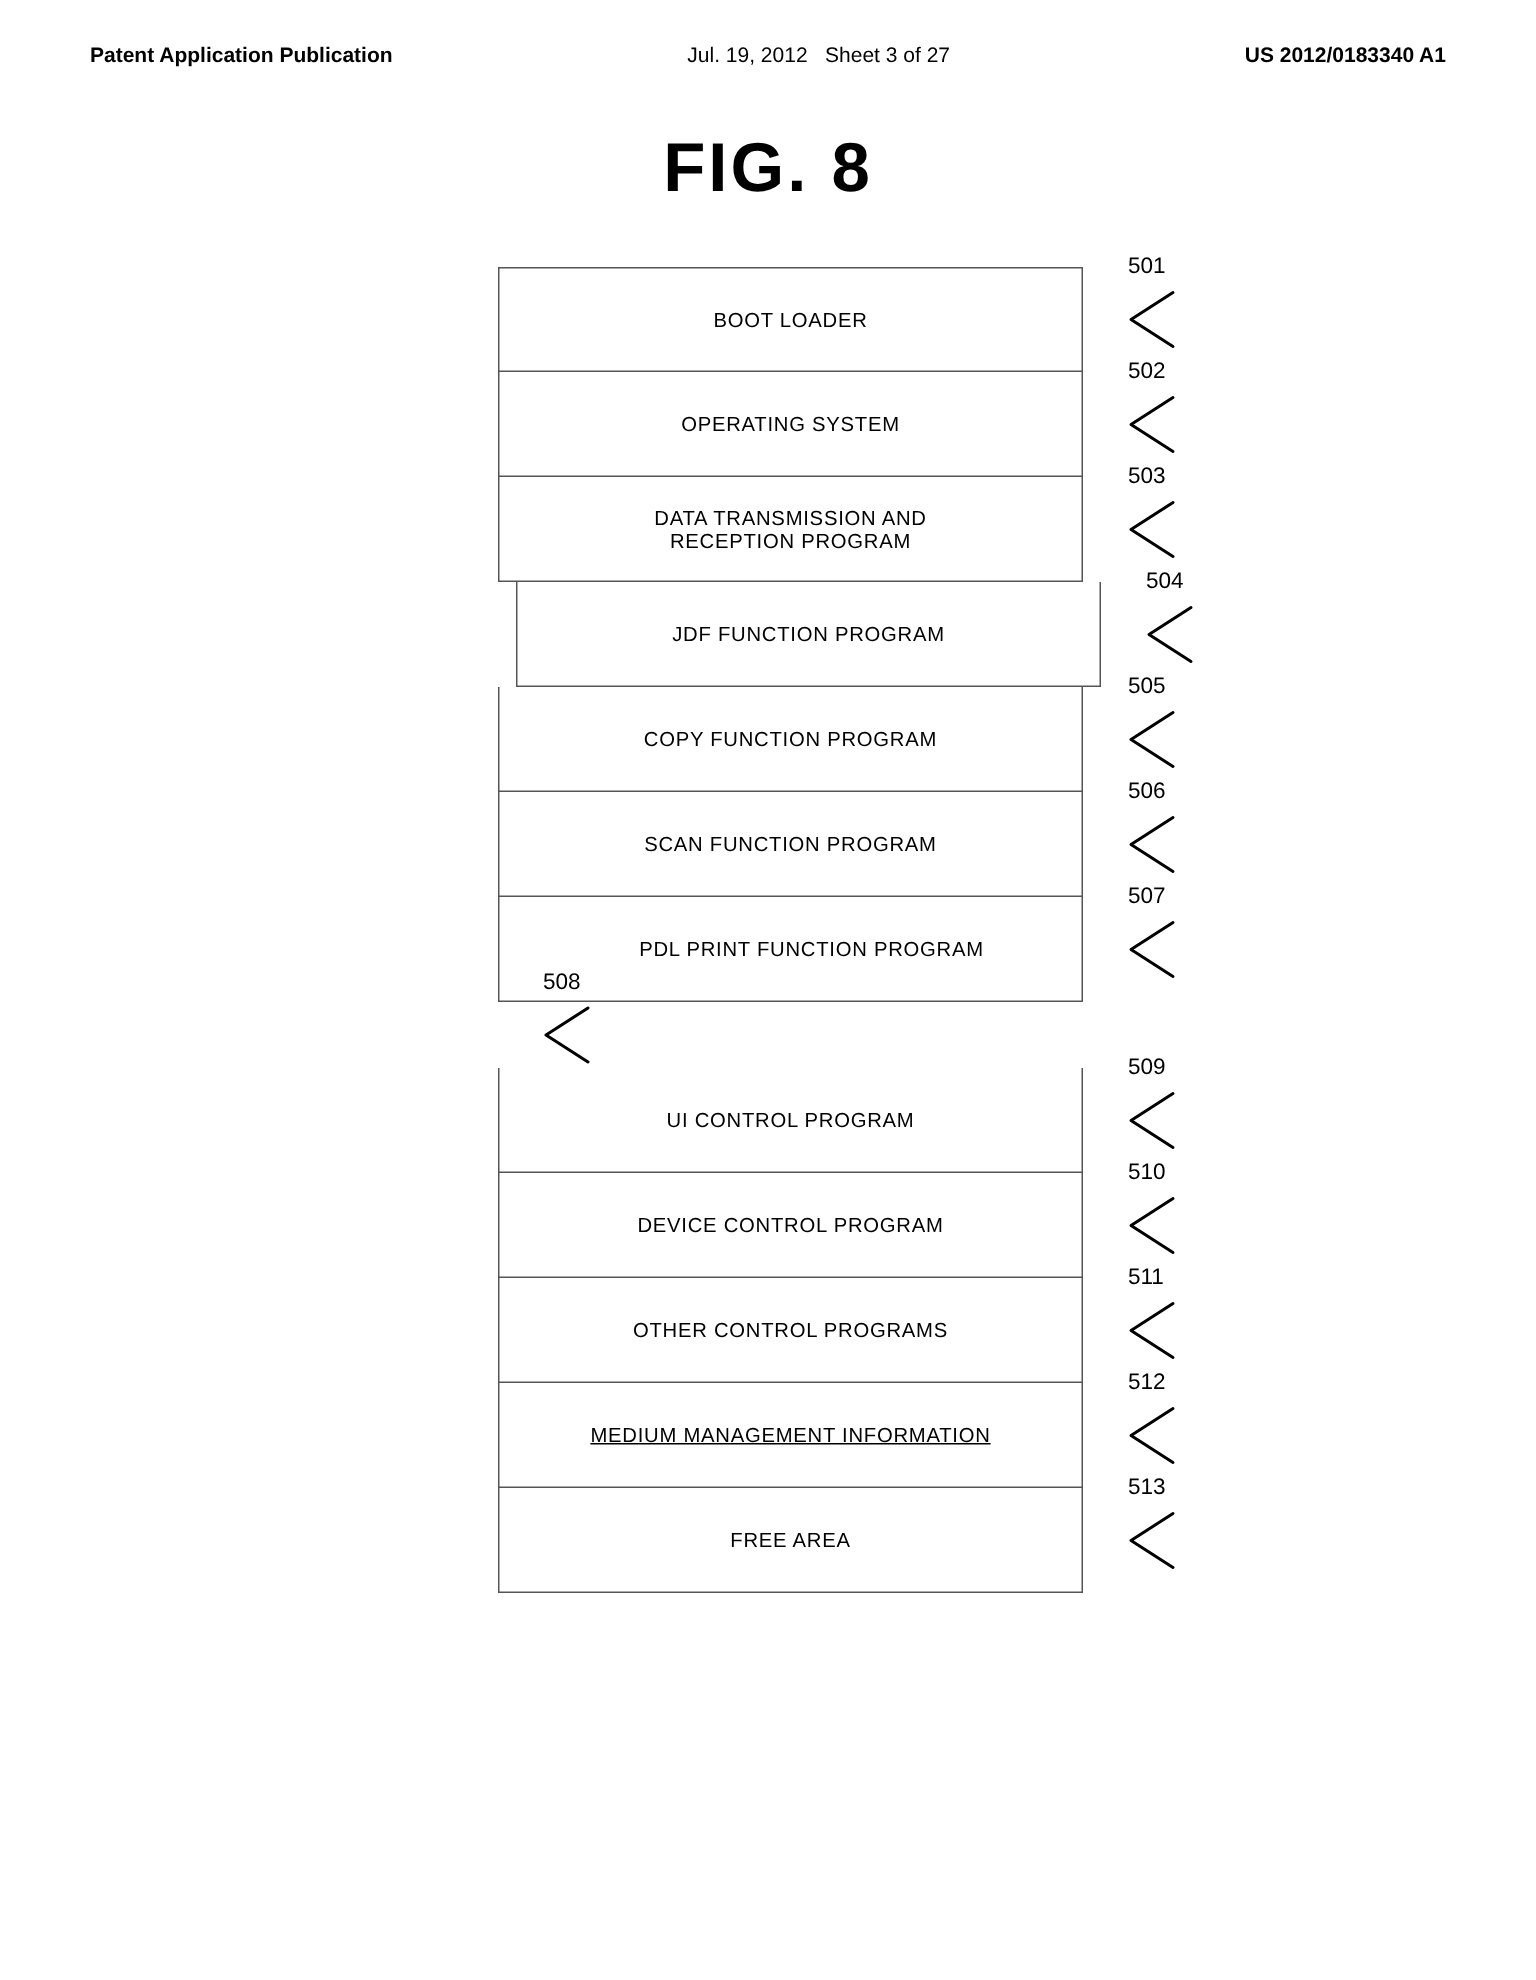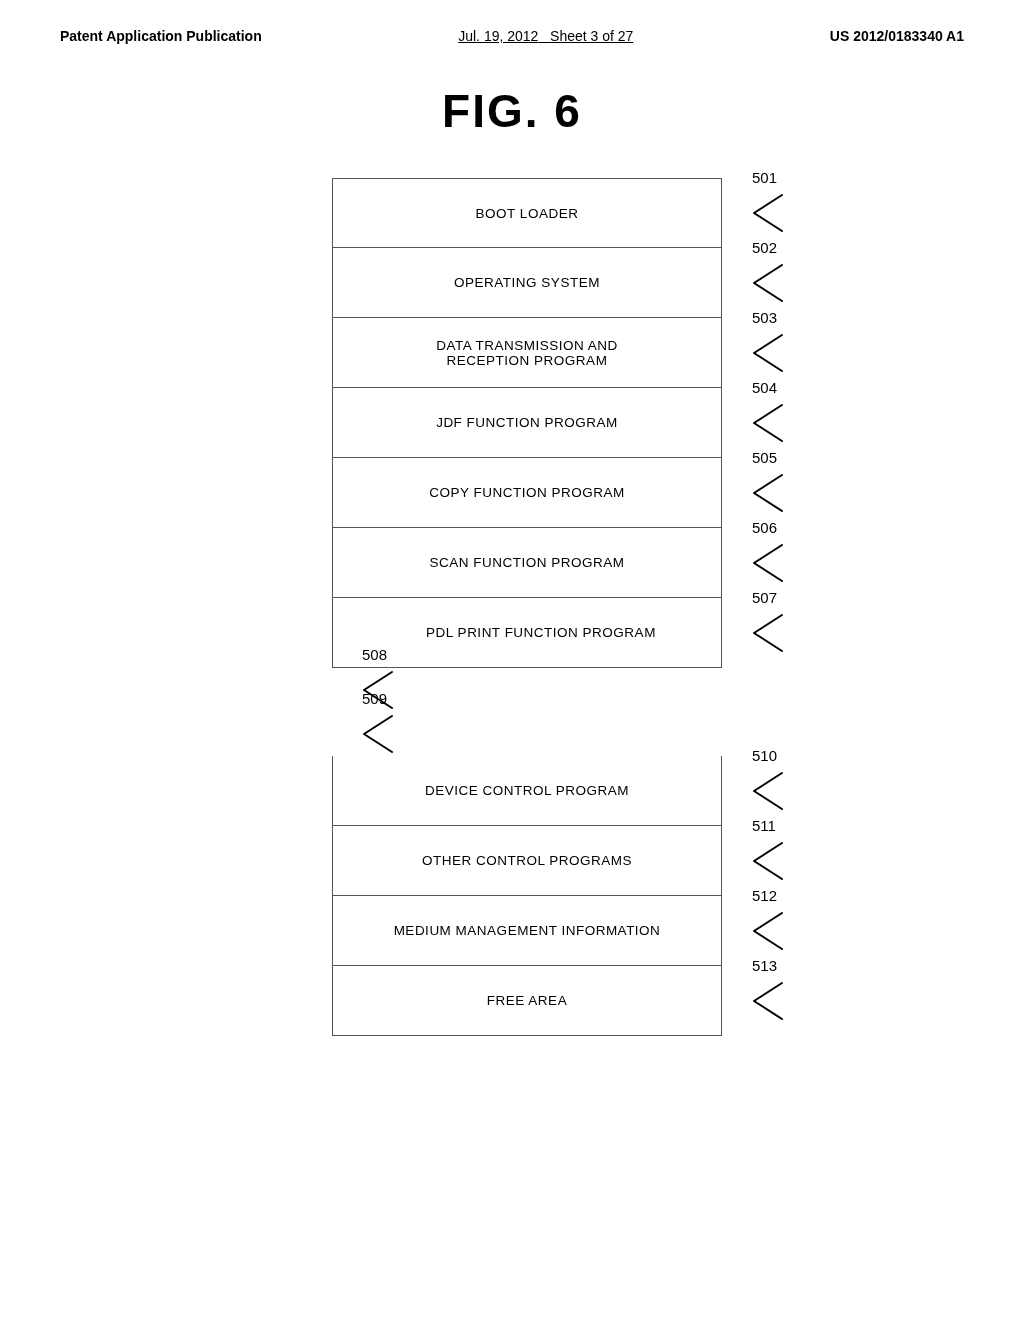--- a/index.html
+++ b/index.html
@@ -14,21 +14,21 @@
     
     .header {
       display: flex;
       justify-content: space-between;
       align-items: flex-start;
       padding: 28px 60px 10px 60px;
       font-size: 14px;
       gap: 44px;
     }
     .header-left { font-weight: bold; }
-    .header-center { text-align: left; text-decoration: underline; }
+    .header-center { text-align: left; }
     .header-right { font-weight: bold; }
 
     
     .fig-title {
       text-align: center;
       font-size: 46px;
       font-weight: 900;
       letter-spacing: 2px;
       margin: 30px 0 40px 0;
     }
@@ -99,21 +99,21 @@
 
 <div class="header">
   <div class="header-left">Patent Application Publication</div>
   <div class="header-center">
     <span>Jul. 19, 2012</span>&nbsp;&nbsp;
     <span>Sheet 3 of 27</span>
   </div>
   <div class="header-right">US 2012/0183340 A1</div>
 </div>
 
-<div class="fig-title">FIG.  6</div>
+<div class="fig-title">FIG.  8</div>
 
 <div class="diagram" id="diagram-container">
     <div class="row">
       <div class="block" style="border-top: 1.5px solid rgb(85, 85, 85); white-space: pre-line;">BOOT LOADER</div>
       <div class="label-area">
         <div class="ref-number">501</div>
         <svg width="50" height="44" viewBox="0 0 50 44" class="tick-svg">
           <polyline points="48,4 20,22 48,40" stroke="#000" stroke-width="2" fill="none" stroke-linecap="round" stroke-linejoin="round"></polyline>
         </svg>
       </div>
@@ -131,21 +131,21 @@
       <div class="block" style="white-space: pre-line;">DATA TRANSMISSION AND
 RECEPTION PROGRAM</div>
       <div class="label-area">
         <div class="ref-number">503</div>
         <svg width="50" height="44" viewBox="0 0 50 44" class="tick-svg">
           <polyline points="48,4 20,22 48,40" stroke="#000" stroke-width="2" fill="none" stroke-linecap="round" stroke-linejoin="round"></polyline>
         </svg>
       </div>
     </div>
     <div class="row">
-      <div class="block" style="white-space: pre-line;">JDF FUNCTION PROGRAM</div>
+      <div class="block" style="white-space: pre-line; margin-left: 12px;">JDF FUNCTION PROGRAM</div>
       <div class="label-area">
         <div class="ref-number">504</div>
         <svg width="50" height="44" viewBox="0 0 50 44" class="tick-svg">
           <polyline points="48,4 20,22 48,40" stroke="#000" stroke-width="2" fill="none" stroke-linecap="round" stroke-linejoin="round"></polyline>
         </svg>
       </div>
     </div>
     <div class="row">
       <div class="block" style="white-space: pre-line;">COPY FUNCTION PROGRAM</div>
       <div class="label-area">
@@ -175,20 +175,21 @@
     </div>
     <div class="row">
       <div class="label-area">
         <div class="ref-number">508</div>
         <svg width="50" height="44" viewBox="0 0 50 44" class="tick-svg">
           <polyline points="48,4 20,22 48,40" stroke="#000" stroke-width="2" fill="none" stroke-linecap="round" stroke-linejoin="round"></polyline>
         </svg>
       </div>
     </div>
     <div class="row">
+      <div class="block" style="white-space: pre-line;">UI CONTROL PROGRAM</div>
       <div class="label-area">
         <div class="ref-number">509</div>
         <svg width="50" height="44" viewBox="0 0 50 44" class="tick-svg">
           <polyline points="48,4 20,22 48,40" stroke="#000" stroke-width="2" fill="none" stroke-linecap="round" stroke-linejoin="round"></polyline>
         </svg>
       </div>
     </div>
     <div class="row">
       <div class="block" style="white-space: pre-line;">DEVICE CONTROL PROGRAM</div>
       <div class="label-area">
@@ -201,21 +202,21 @@
     <div class="row">
       <div class="block" style="white-space: pre-line;">OTHER CONTROL PROGRAMS</div>
       <div class="label-area">
         <div class="ref-number">511</div>
         <svg width="50" height="44" viewBox="0 0 50 44" class="tick-svg">
           <polyline points="48,4 20,22 48,40" stroke="#000" stroke-width="2" fill="none" stroke-linecap="round" stroke-linejoin="round"></polyline>
         </svg>
       </div>
     </div>
     <div class="row">
-      <div class="block" style="white-space: pre-line;">MEDIUM MANAGEMENT INFORMATION</div>
+      <div class="block" style="white-space: pre-line; text-decoration: underline;">MEDIUM MANAGEMENT INFORMATION</div>
       <div class="label-area">
         <div class="ref-number">512</div>
         <svg width="50" height="44" viewBox="0 0 50 44" class="tick-svg">
           <polyline points="48,4 20,22 48,40" stroke="#000" stroke-width="2" fill="none" stroke-linecap="round" stroke-linejoin="round"></polyline>
         </svg>
       </div>
     </div>
     <div class="row">
       <div class="block" style="white-space: pre-line;">FREE AREA</div>
       <div class="label-area">

